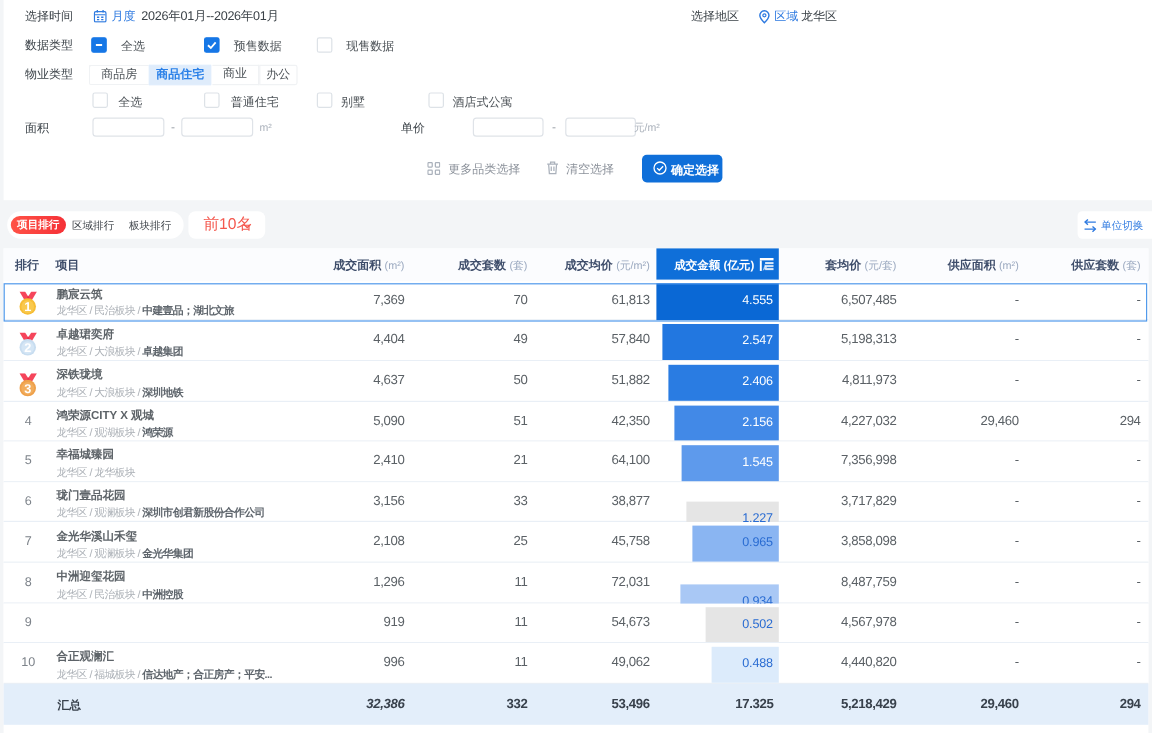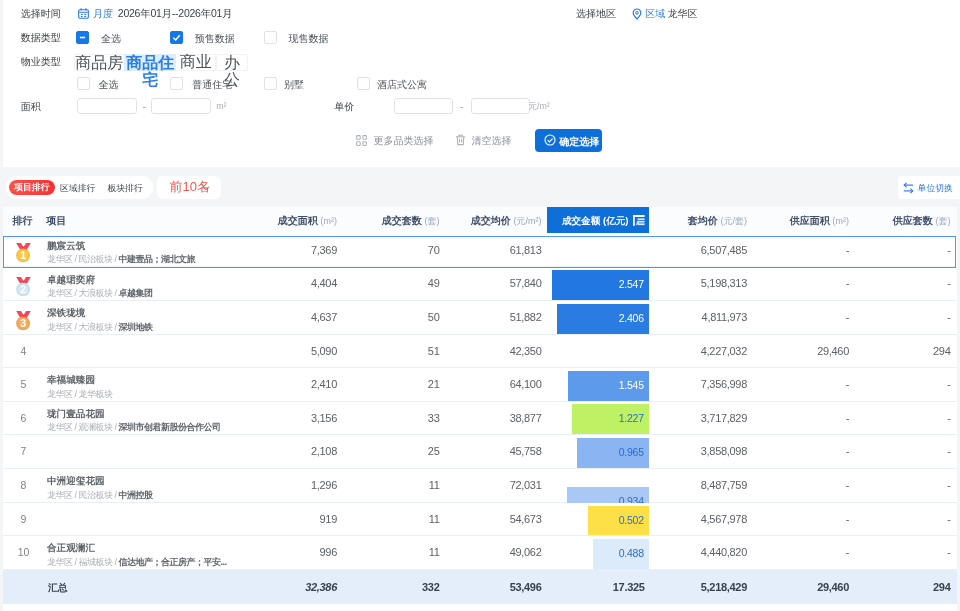--- a/index.html
+++ b/index.html
@@ -5,21 +5,21 @@
 html,body { width:960px; height:611px; background:#f3f5f7; font-family:"Liberation Sans",sans-serif; overflow:hidden; }
 #page { position:relative; width:960px; height:611px; }
 .abs { position:absolute; }
 
 #fcard { position:absolute; left:2.5px; top:0; width:957.5px; height:167px; background:#fff; }
 .flabel { position:absolute; left:20.8px; font-size:10px; color:#3b4248; }
 .cb { position:absolute; width:13px; height:13px; border-radius:2px; background:#fff; border:1px solid #dde2e7; }
 .cb.on { background:#1677e6; border-color:#1677e6; }
 .cblab { position:absolute; font-size:10px; color:#4c5257; }
 
-.ptab { position:absolute; top:54px; height:17px; line-height:16.5px; font-size:16px; color:#4c5257; text-align:center; border:1px solid #f0f2f4; background:#fff; }
+.ptab { position:absolute; top:54px; height:17px; line-height:16.5px; font-size:10px; color:#4c5257; text-align:center; border:1px solid #f0f2f4; background:#fff; }
 .ptab.on { background:#dfecfb; color:#2a80e8; font-weight:bold; border-color:#e0edfc; }
 .inp { position:absolute; top:97.8px; height:16.6px; width:59.5px; border:1px solid #dfe3e8; border-radius:3px; background:#fff; }
 .unit { position:absolute; top:100.5px; font-size:8.8px; color:#a9b0ba; }
 .gbtn { position:absolute; top:133.5px; font-size:10px; color:#8b919a; }
 
 #band { position:absolute; left:0; top:167px; width:960px; height:40px; background:#f3f5f7; }
 #pillbox { position:absolute; left:6px; top:176.4px; width:146.5px; height:22.4px; background:#fff; border-radius:11.2px; }
 #redpill { position:absolute; left:2.7px; top:3.6px; width:46.3px; height:15.2px; border-radius:8px; background:linear-gradient(90deg,#ff5246,#f53137); color:#fff; font-size:8.8px; font-weight:bold; text-align:center; line-height:15.4px; }
 .ptxt { position:absolute; top:182.5px; font-size:8.8px; color:#3d4349; }
 #topn { position:absolute; left:157.3px; top:176.4px; width:63.7px; height:22.4px; background:#fff; border-radius:6px; color:#f4574d; font-size:13px; line-height:22.4px; text-align:left; }
@@ -192,20 +192,21 @@
 <circle cx="7.1" cy="12.6" r="5.3" fill="#f9c94e"></circle>
 <text x="7.1" y="16.4" font-size="10.6" font-weight="bold" fill="#fff" text-anchor="middle" font-family="Liberation Sans">1</text>
 </svg>
       <div class="proj">
         <div class="pname">鹏宸云筑</div>
         <div class="psub">龙华区 / 民治板块 / <b>中建壹品；湖北文旅</b></div>
       </div>
       <div class="num " style="right:619.5px;">7,369</div>
       <div class="num " style="right:517.0px;">70</div>
       <div class="num " style="right:415.0px;">61,813</div>
+      <div class="bar" style="right:307.6px;top:2.0px;width:101.7px;height:31.4px;background:#0a68d5;"><span style="color:#fff">4.555</span></div>
       <div class="num " style="right:209.5px;">6,507,485</div>
       <div class="num " style="right:107.5px;">-</div>
       <div class="num " style="right:6.0px;">-</div>
     </div>
 <div class="trow" style="top:267.4px;">
       <svg width="15" height="20" viewBox="0 0 15 20" style="position:absolute;left:12.8px;top:9.7px;">
 <path d="M0.2 0 L4.9 0 L8.9 6.3 L4.5 7.3 Z" fill="#f5455b"></path>
 <path d="M14.8 0 L10.1 0 L6.1 6.3 L10.5 7.3 Z" fill="#f5455b"></path>
 <path d="M7.5 3.2 L8.9 6.3 L7.5 7.9 L6.1 6.3 Z" fill="#e82a44"></path>
 <circle cx="7.1" cy="12.4" r="6.9" fill="#c8ddf0"></circle>
@@ -240,23 +241,28 @@
       <div class="num " style="right:619.5px;">4,637</div>
       <div class="num " style="right:517.0px;">50</div>
       <div class="num " style="right:415.0px;">51,882</div>
       <div class="bar" style="right:307.6px;top:3.0px;width:92.4px;height:29.6px;background:#2a7ce2;"><span style="color:#fff">2.406</span></div>
       <div class="num " style="right:209.5px;">4,811,973</div>
       <div class="num " style="right:107.5px;">-</div>
       <div class="num " style="right:6.0px;">-</div>
     </div>
 <div class="trow" style="top:334.6px;">
       <div class="rank">4</div>
+      <div class="proj">
+        <div class="pname">鸿荣源CITY X 观城</div>
+        <div class="psub">龙华区 / 观湖板块 / <b>鸿荣源</b></div>
+      </div>
       <div class="num " style="right:619.5px;">5,090</div>
       <div class="num " style="right:517.0px;">51</div>
       <div class="num " style="right:415.0px;">42,350</div>
+      <div class="bar" style="right:307.6px;top:3.0px;width:87.4px;height:29.6px;background:#4289e7;"><span style="color:#fff">2.156</span></div>
       <div class="num " style="right:209.5px;">4,227,032</div>
       <div class="num " style="right:107.5px;">29,460</div>
       <div class="num " style="right:6.0px;">294</div>
     </div>
 <div class="trow" style="top:368.2px;">
       <div class="rank">5</div>
       <div class="proj">
         <div class="pname">幸福城臻园</div>
         <div class="psub">龙华区 / 龙华板块</div>
       </div>
@@ -270,27 +276,31 @@
     </div>
 <div class="trow" style="top:401.8px;">
       <div class="rank">6</div>
       <div class="proj">
         <div class="pname">珑门壹品花园</div>
         <div class="psub">龙华区 / 观澜板块 / <b>深圳市创君新股份合作公司</b></div>
       </div>
       <div class="num " style="right:619.5px;">3,156</div>
       <div class="num " style="right:517.0px;">33</div>
       <div class="num " style="right:415.0px;">38,877</div>
-      <div class="bar" style="right:307.6px;top:2px;width:77.1px;height:30px;background:#bef264;"><span style="color:#2a6cd2">1.227</span></div>
+      <div class="bar" style="right:307.6px;top:16px;width:77.1px;height:30px;background:#e5e5e5;"><span style="color:#2a6cd2">1.227</span></div>
       <div class="num " style="right:209.5px;">3,717,829</div>
       <div class="num " style="right:107.5px;">-</div>
       <div class="num " style="right:6.0px;">-</div>
     </div>
 <div class="trow" style="top:435.4px;">
       <div class="rank">7</div>
+      <div class="proj">
+        <div class="pname">金光华溪山禾玺</div>
+        <div class="psub">龙华区 / 观澜板块 / <b>金光华集团</b></div>
+      </div>
       <div class="num " style="right:619.5px;">2,108</div>
       <div class="num " style="right:517.0px;">25</div>
       <div class="num " style="right:415.0px;">45,758</div>
       <div class="bar" style="right:307.6px;top:3.0px;width:71.6px;height:29.6px;background:#8ab5f2;"><span style="color:#2a6cd2">0.965</span></div>
       <div class="num " style="right:209.5px;">3,858,098</div>
       <div class="num " style="right:107.5px;">-</div>
       <div class="num " style="right:6.0px;">-</div>
     </div>
 <div class="trow" style="top:469.0px;">
       <div class="rank">8</div>
@@ -304,21 +314,21 @@
       <div class="bar" style="right:307.6px;top:18px;width:82px;height:29.6px;background:#a9c8f5;"><span style="color:#2a6cd2">0.934</span></div>
       <div class="num " style="right:209.5px;">8,487,759</div>
       <div class="num " style="right:107.5px;">-</div>
       <div class="num " style="right:6.0px;">-</div>
     </div>
 <div class="trow" style="top:502.6px;">
       <div class="rank">9</div>
       <div class="num " style="right:619.5px;">919</div>
       <div class="num " style="right:517.0px;">11</div>
       <div class="num " style="right:415.0px;">54,673</div>
-      <div class="bar" style="right:307.6px;top:3.0px;width:61.0px;height:29.6px;background:#fde047;"><span style="color:#2a6cd2">0.502</span></div>
+      <div class="bar" style="right:307.6px;top:3.0px;width:61.0px;height:29.6px;background:#e5e5e5;"><span style="color:#2a6cd2">0.502</span></div>
       <div class="num " style="right:209.5px;">4,567,978</div>
       <div class="num " style="right:107.5px;">-</div>
       <div class="num " style="right:6.0px;">-</div>
     </div>
 <div class="trow" style="top:536.2px;">
       <div class="rank">10</div>
       <div class="proj">
         <div class="pname">合正观澜汇</div>
         <div class="psub">龙华区 / 福城板块 / <b>信达地产；合正房产；平安...</b></div>
       </div>

